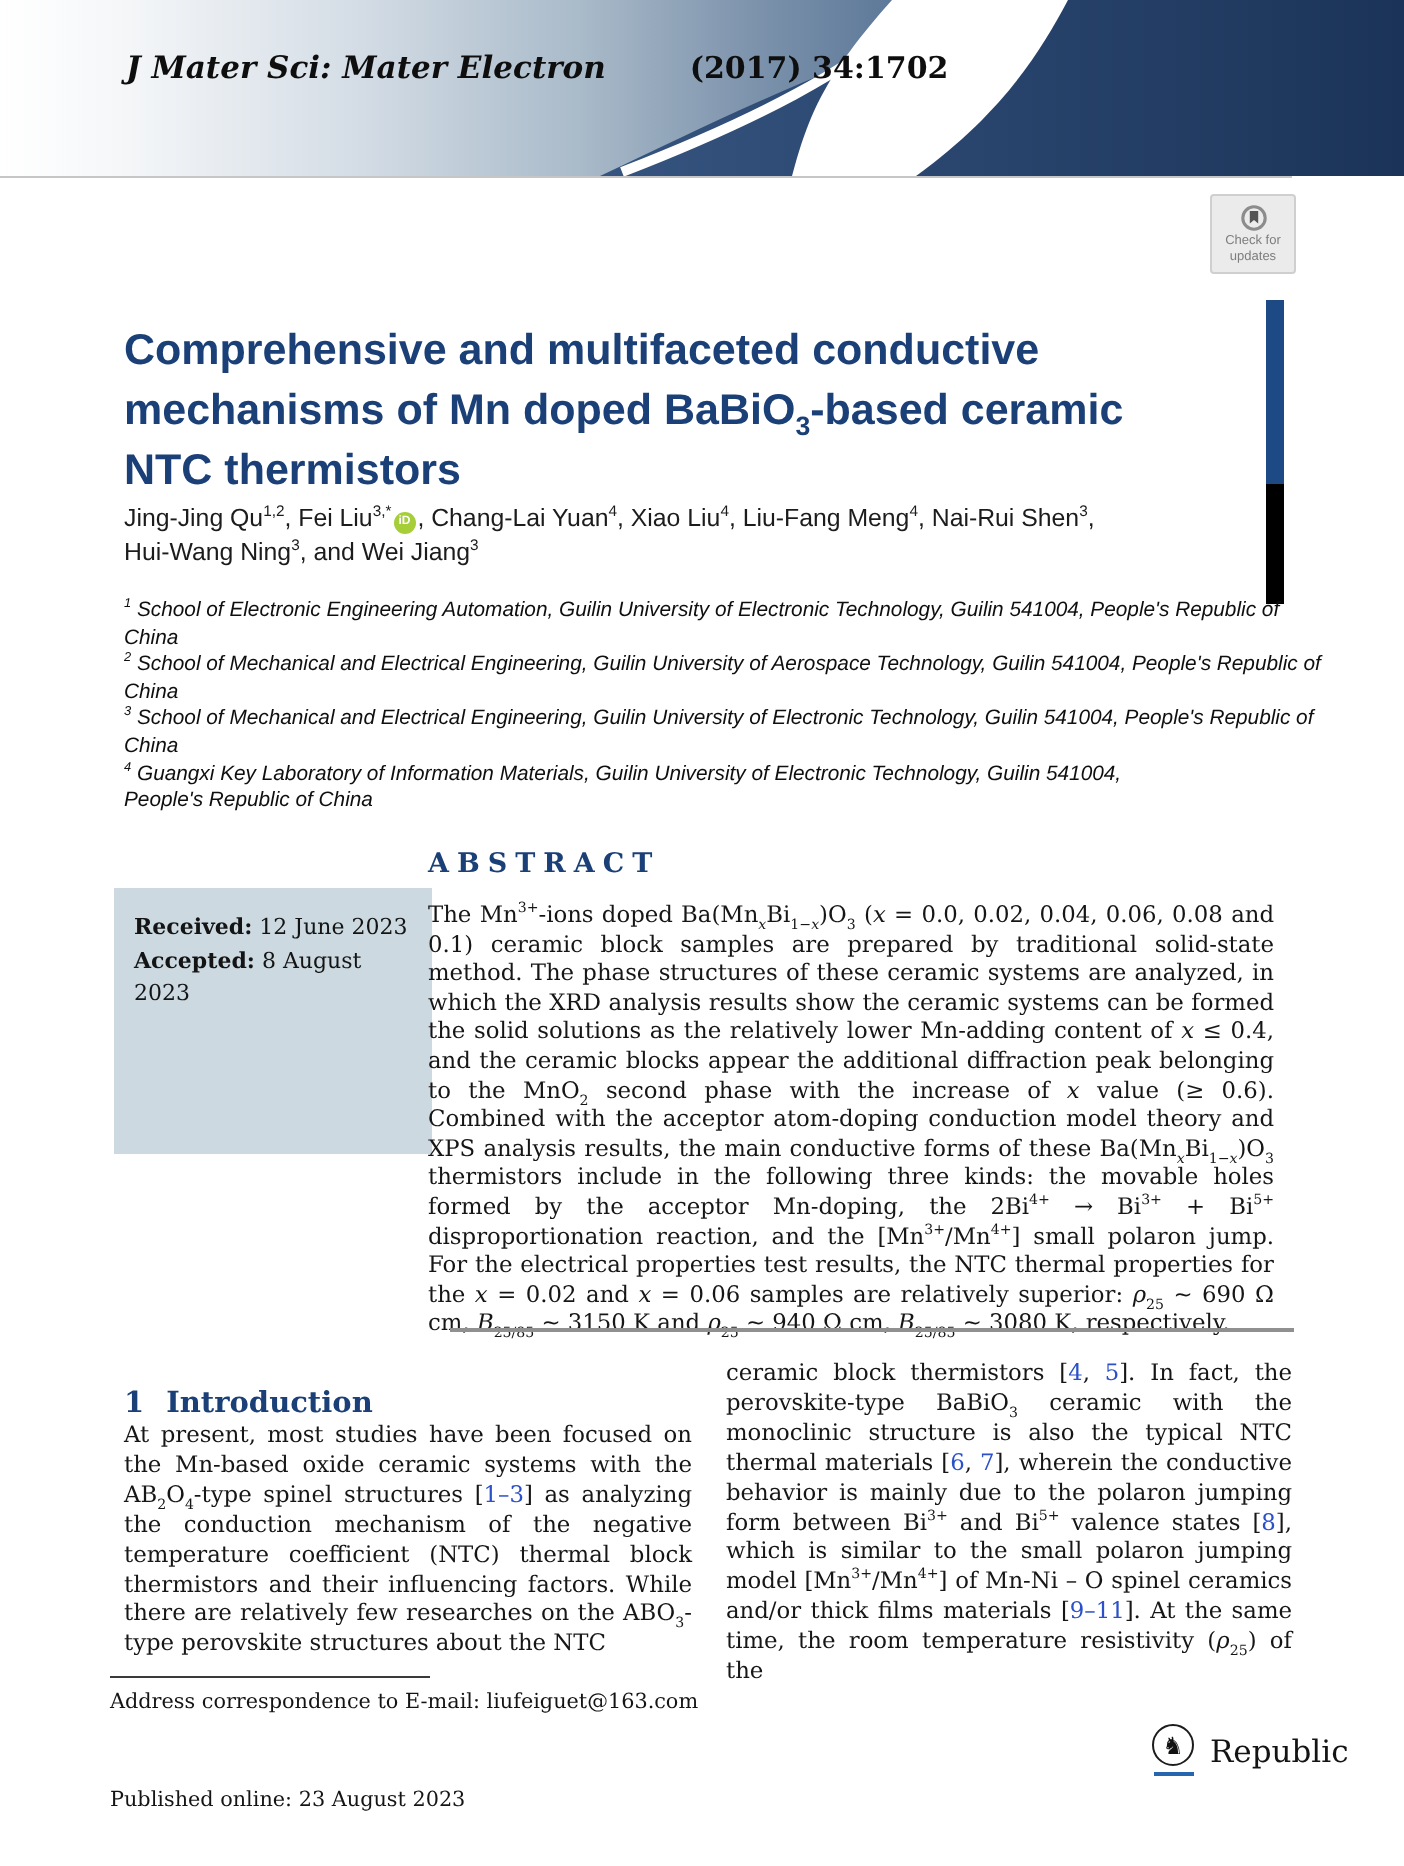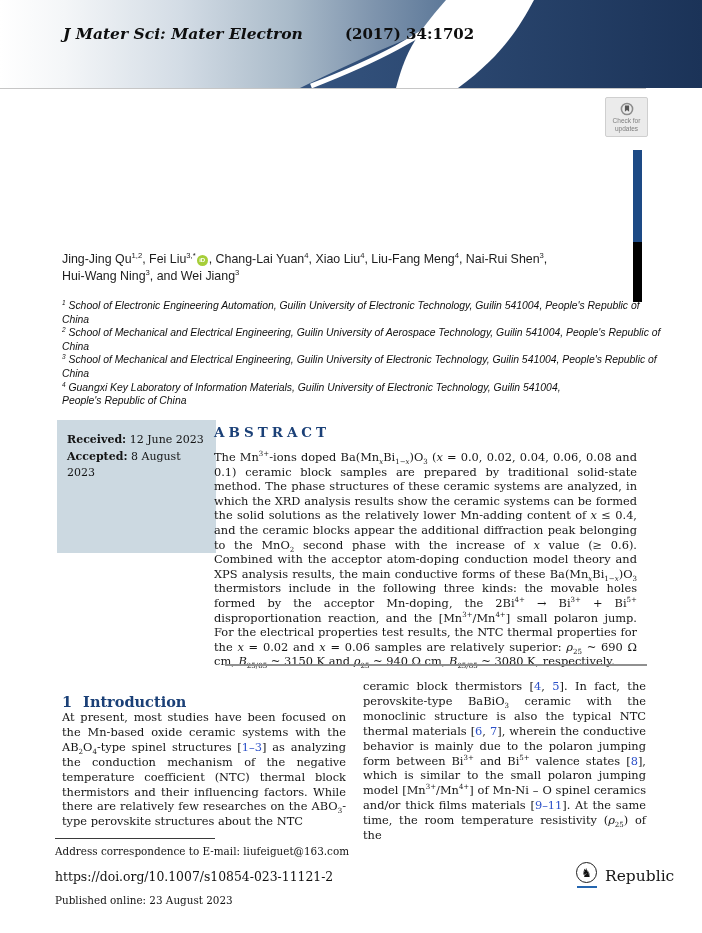--- a/index.html
+++ b/index.html
@@ -34,21 +34,21 @@
   .authors sup{font-size:8.5px;line-height:0;}
   .orcid{display:inline-block;width:11px;height:11px;border-radius:50%;background:var(--orcid_green);
     color:#fff;font-family:"Liberation Sans",sans-serif;font-weight:bold;font-size:6px;
     line-height:11px;text-align:center;vertical-align:1px;margin:0 1px;cursor:pointer;}
   .affils{position:absolute;left:62px;top:299px;width:600px;
     font-family:"Liberation Sans",sans-serif;font-style:italic;font-size:10.4px;
     line-height:13.6px;color:#0f0f0f;}
   .affils sup{font-size:7px;line-height:0;}
 
   
-  .meta-box{position:absolute;left:57px;top:420px;width:159px;height:133px;background:var(--meta_bg);
+  .meta-box{position:absolute;left:57px;top:444px;width:159px;height:133px;background:var(--meta_bg);
     box-sizing:border-box;padding:12px 9px 0 10px;font-size:11px;line-height:16.5px;color:#141414;}
   .meta-box b{font-weight:bold;}
   .meta-box .lic{margin-top:13px;font-size:10px;line-height:14.6px;letter-spacing:-0.15px;}
 
   
   .abstract{position:absolute;left:214px;top:424px;width:423px;}
   .abstract h2{margin:0;font-size:13.5px;letter-spacing:4px;font-weight:bold;color:var(--title_blue);}
   .abstract .body{margin-top:10px;font-size:11.4px;line-height:14.6px;text-align:justify;color:#161616;}
   .rich sub,.rich sup{font-size:0.62em;line-height:0;}
   .abstract-rule{position:absolute;left:225px;top:664px;width:422px;height:2px;background:#909090;}
@@ -100,20 +100,21 @@
 
   <div class="check-badge">
     <svg width="14" height="14" viewBox="0 0 20 20">
       <circle cx="10" cy="10" r="8" fill="none" stroke="#8c8c8c" stroke-width="2.2"></circle>
       <path d="M7 5 h6 v9 l-3 -2.5 -3 2.5 Z" fill="#555555"></path>
     </svg>
     <span class="cb-line">Check for</span>
     <span class="cb-line">updates</span>
   </div>
 
+  <h1 class="title rich">Comprehensive and multifaceted conductive mechanisms of Mn doped BaBiO<sub>3</sub>-based ceramic NTC thermistors</h1>
   <div class="bar-blue"></div>
   <div class="bar-black"></div>
 
   <div class="authors rich">
     <span>Jing-Jing Qu<sup>1,2</sup>, Fei Liu<sup>3,*</sup></span><span class="orcid">iD</span><span>, Chang-Lai Yuan<sup>4</sup>, Xiao Liu<sup>4</sup>, Liu-Fang Meng<sup>4</sup>, Nai-Rui Shen<sup>3</sup>,<br>Hui-Wang Ning<sup>3</sup>, and Wei Jiang<sup>3</sup></span>
   </div>
 
   <div class="affils rich">
     <div><sup>1</sup> <span>School of Electronic Engineering Automation, Guilin University of Electronic Technology, Guilin 541004, People's Republic of China</span></div>
     <div><sup>2</sup> <span>School of Mechanical and Electrical Engineering, Guilin University of Aerospace Technology, Guilin 541004, People's Republic of China</span></div>
@@ -135,21 +136,20 @@
   <h3 class="intro-heading">
     <span class="num">1</span><span>Introduction</span>
   </h3>
   <div class="col col-left rich">At present, most studies have been focused on the Mn-based oxide ceramic systems with the AB<sub>2</sub>O<sub>4</sub>-type spinel structures [<span class="ref">1–3</span>] as analyzing the conduction mechanism of the negative temperature coefficient (NTC) thermal block thermistors and their influencing factors. While there are relatively few researches on the ABO<sub>3</sub>-type perovskite structures about the NTC</div>
   <div class="col col-right rich">ceramic block thermistors [<span class="ref">4</span>, <span class="ref">5</span>]. In fact, the perovskite-type BaBiO<sub>3</sub> ceramic with the monoclinic structure is also the typical NTC thermal materials [<span class="ref">6</span>, <span class="ref">7</span>], wherein the conductive behavior is mainly due to the polaron jumping form between Bi<sup>3+</sup> and Bi<sup>5+</sup> valence states [<span class="ref">8</span>], which is similar to the small polaron jumping model [Mn<sup>3+</sup>/Mn<sup>4+</sup>] of Mn-Ni – O spinel ceramics and/or thick films materials [<span class="ref">9–11</span>]. At the same time, the room temperature resistivity (<i>ρ</i><sub>25</sub>) of the</div>
 
   <div class="fn-rule"></div>
   <div class="correspondence">
     <span>Address correspondence to E-mail: </span><span>liufeiguet@163.com</span>
   </div>
-  <div class="doi">https://doi.org/10.1007/s10854-023-11121-2</div>
   <div class="published">Published online: 23 August 2023</div>
 
   <div class="springer">
     <span class="sp-mark">
       <span class="sp-circle">♞</span>
       <span class="sp-underline"></span>
     </span>
     <span class="sp-name">Republic</span>
   </div>
 

